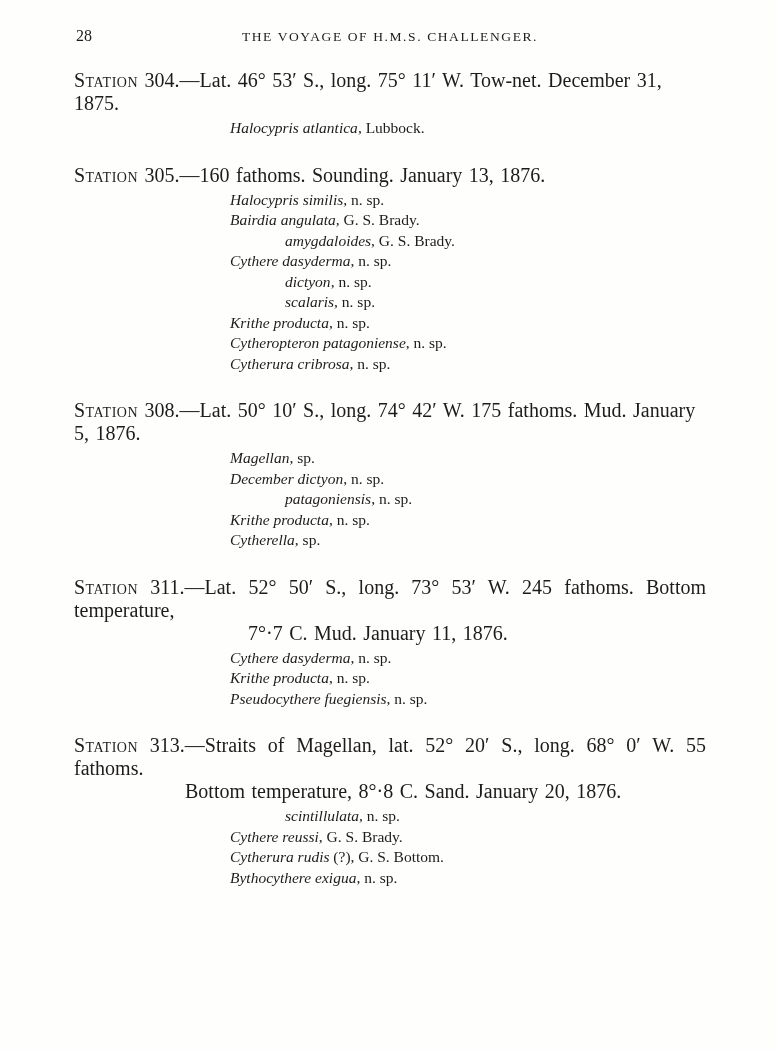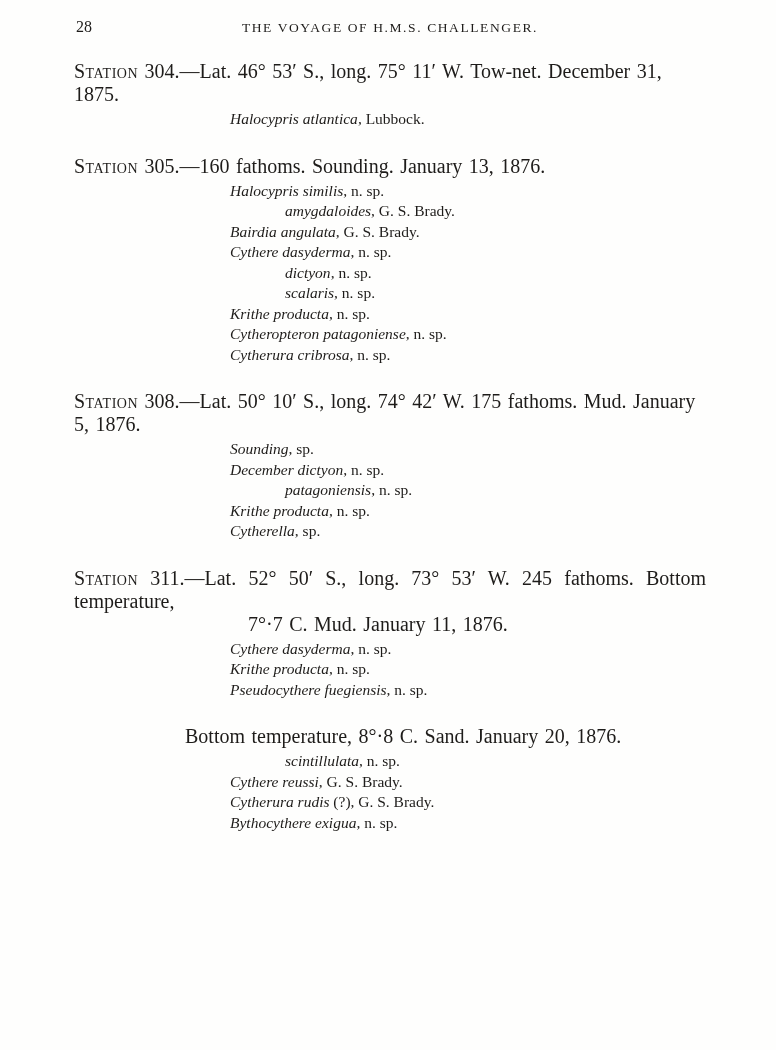--- a/index.html
+++ b/index.html
@@ -8,21 +8,21 @@
     background: #ffffff;
   }
   .page {
     position: relative;
     width: 776px;
     height: 1050px;
     box-sizing: border-box;
     background: #fefefd;
     color: #1e1c1a;
     font-family: "Liberation Serif", "DejaVu Serif", serif;
-    padding: 18px 70px 0 74px;
+    padding: 27px 70px 0 74px;
     overflow: hidden;
   }
   .page-header {
     position: relative;
     height: 18px;
     margin-bottom: 24px;
   }
   .page-number {
     position: absolute;
     left: 2px;
@@ -87,58 +87,59 @@
         <div class="species-list">
           <div class="species lvl0"><span class="sp-name">Halocypris atlantica</span><span class="sp-rest">, Lubbock.</span></div>
         </div>
       </section>
       <section class="station">
         <div class="station-heading">
           <div class="heading-line"><span class="sc">Station</span><span> 305.—160 fathoms. Sounding. January 13, 1876.</span></div>
         </div>
         <div class="species-list">
           <div class="species lvl0"><span class="sp-name">Halocypris similis</span><span class="sp-rest">, n. sp.</span></div>
+          <div class="species lvl0"><span class="sp-name">Bairdia angulata</span><span class="sp-rest">, G. S. Brady.</span></div>
           <div class="species lvl1"><span class="sp-name">amygdaloides</span><span class="sp-rest">, G. S. Brady.</span></div>
-          <div class="species lvl0"><span class="sp-name">Bairdia angulata</span><span class="sp-rest">, G. S. Brady.</span></div>
           <div class="species lvl0"><span class="sp-name">Cythere dasyderma</span><span class="sp-rest">, n. sp.</span></div>
           <div class="species lvl1"><span class="sp-name">dictyon</span><span class="sp-rest">, n. sp.</span></div>
           <div class="species lvl1"><span class="sp-name">scalaris</span><span class="sp-rest">, n. sp.</span></div>
           <div class="species lvl0"><span class="sp-name">Krithe producta</span><span class="sp-rest">, n. sp.</span></div>
           <div class="species lvl0"><span class="sp-name">Cytheropteron patagoniense</span><span class="sp-rest">, n. sp.</span></div>
           <div class="species lvl0"><span class="sp-name">Cytherura cribrosa</span><span class="sp-rest">, n. sp.</span></div>
         </div>
       </section>
       <section class="station">
         <div class="station-heading">
           <div class="heading-line"><span class="sc">Station</span><span> 308.—Lat. 50° 10′ S., long. 74° 42′ W. 175 fathoms. Mud. January 5, 1876.</span></div>
         </div>
         <div class="species-list">
-          <div class="species lvl0"><span class="sp-name">Sounding</span><span class="sp-rest">, sp.</span></div>
+          <div class="species lvl0"><span class="sp-name">Magellan</span><span class="sp-rest">, sp.</span></div>
           <div class="species lvl0"><span class="sp-name">December dictyon</span><span class="sp-rest">, n. sp.</span></div>
           <div class="species lvl1"><span class="sp-name">patagoniensis</span><span class="sp-rest">, n. sp.</span></div>
           <div class="species lvl0"><span class="sp-name">Krithe producta</span><span class="sp-rest">, n. sp.</span></div>
           <div class="species lvl0"><span class="sp-name">Cytherella</span><span class="sp-rest">, sp.</span></div>
         </div>
       </section>
       <section class="station">
         <div class="station-heading">
           <div class="heading-line justify"><span class="sc">Station</span><span> 311.—Lat. 52° 50′ S., long. 73° 53′ W. 245 fathoms. Bottom temperature,</span></div>
           <div class="heading-line" style="padding-left: 174px;"><span>7°·7 C. Mud. January 11, 1876.</span></div>
         </div>
         <div class="species-list">
           <div class="species lvl0"><span class="sp-name">Cythere dasyderma</span><span class="sp-rest">, n. sp.</span></div>
           <div class="species lvl0"><span class="sp-name">Krithe producta</span><span class="sp-rest">, n. sp.</span></div>
           <div class="species lvl0"><span class="sp-name">Pseudocythere fuegiensis</span><span class="sp-rest">, n. sp.</span></div>
         </div>
       </section>
       <section class="station">
         <div class="station-heading">
+          <div class="heading-line justify"><span class="sc">Station</span><span> 313.—Straits of Magellan, lat. 52° 20′ S., long. 68° 0′ W. 55 fathoms.</span></div>
           <div class="heading-line" style="padding-left: 111px;"><span>Bottom temperature, 8°·8 C. Sand. January 20, 1876.</span></div>
         </div>
         <div class="species-list">
           <div class="species lvl1"><span class="sp-name">scintillulata</span><span class="sp-rest">, n. sp.</span></div>
           <div class="species lvl0"><span class="sp-name">Cythere reussi</span><span class="sp-rest">, G. S. Brady.</span></div>
-          <div class="species lvl0"><span class="sp-name">Cytherura rudis</span><span class="sp-rest"> (?), G. S. Brady.</span></div>
+          <div class="species lvl0"><span class="sp-name">Cytherura rudis</span><span class="sp-rest"> (?), G. S. Bottom.</span></div>
           <div class="species lvl0"><span class="sp-name">Bythocythere exigua</span><span class="sp-rest">, n. sp.</span></div>
         </div>
       </section>
     </div>
 </div>
 
 </body></html>

